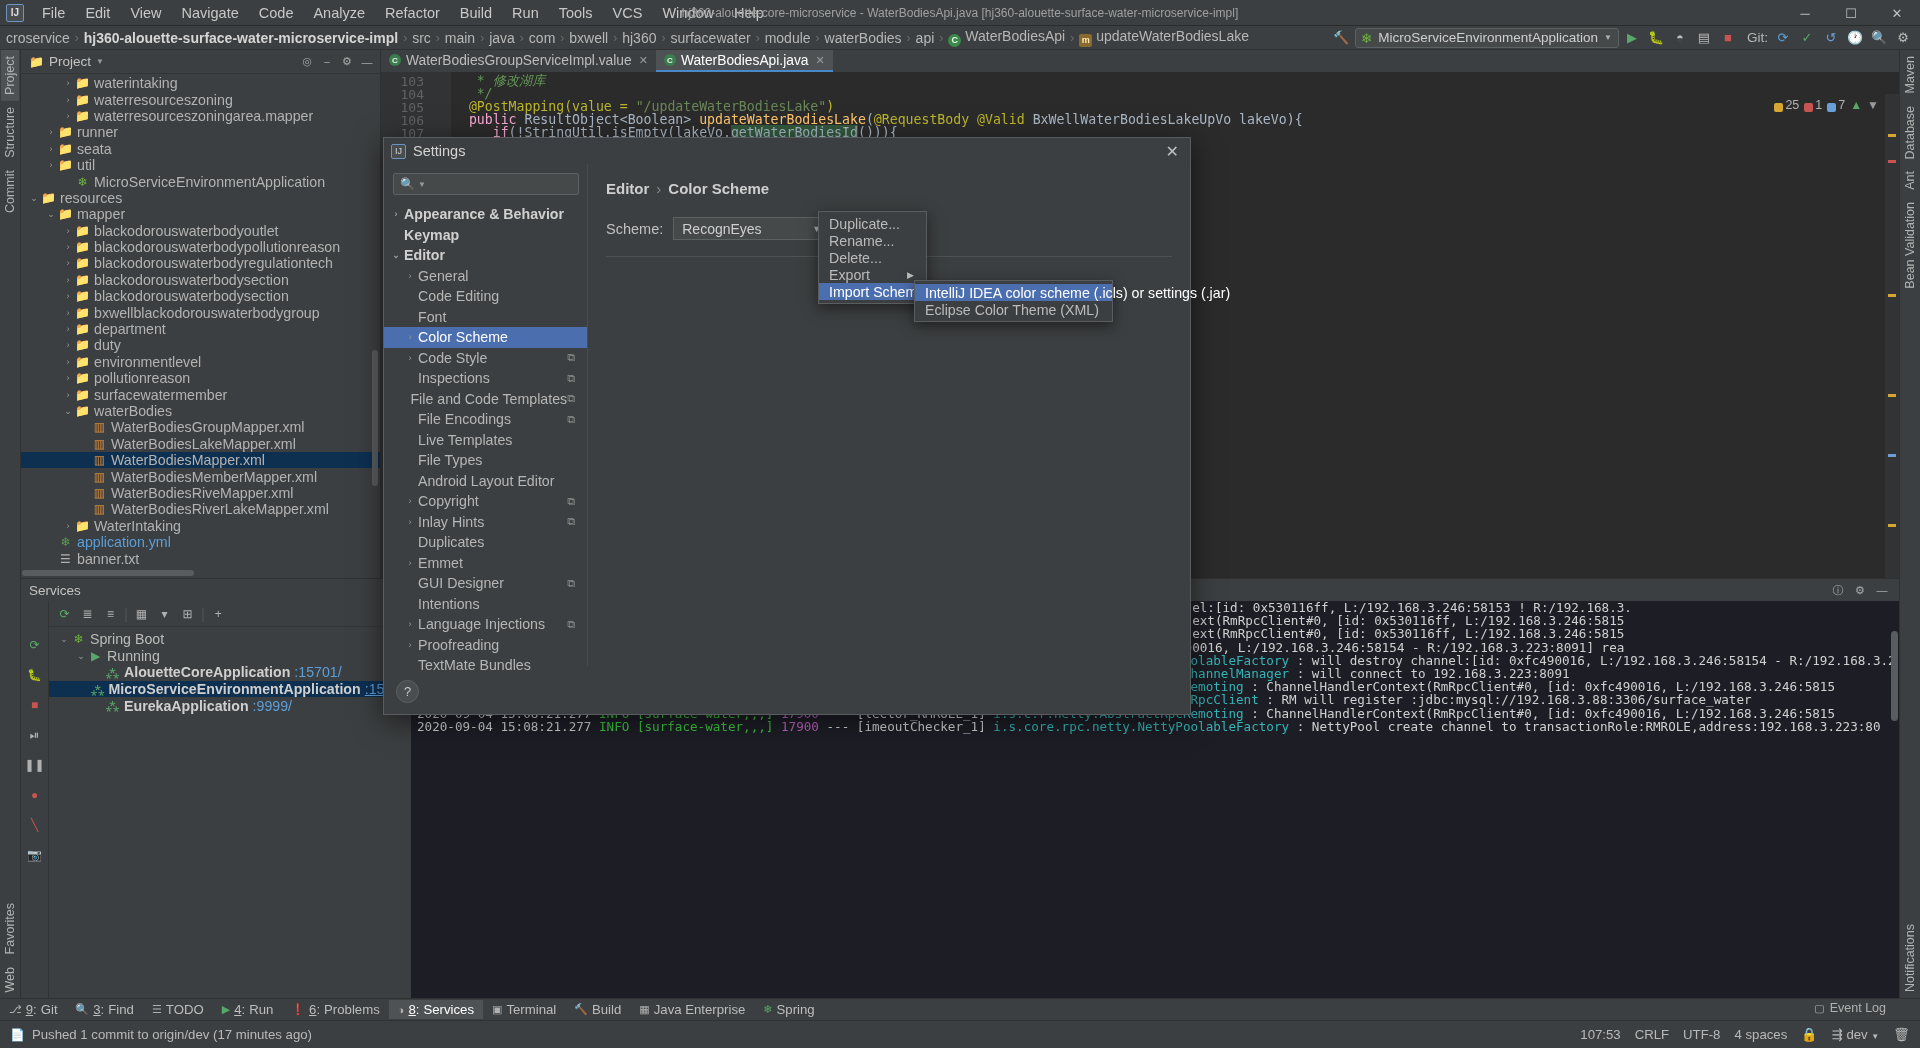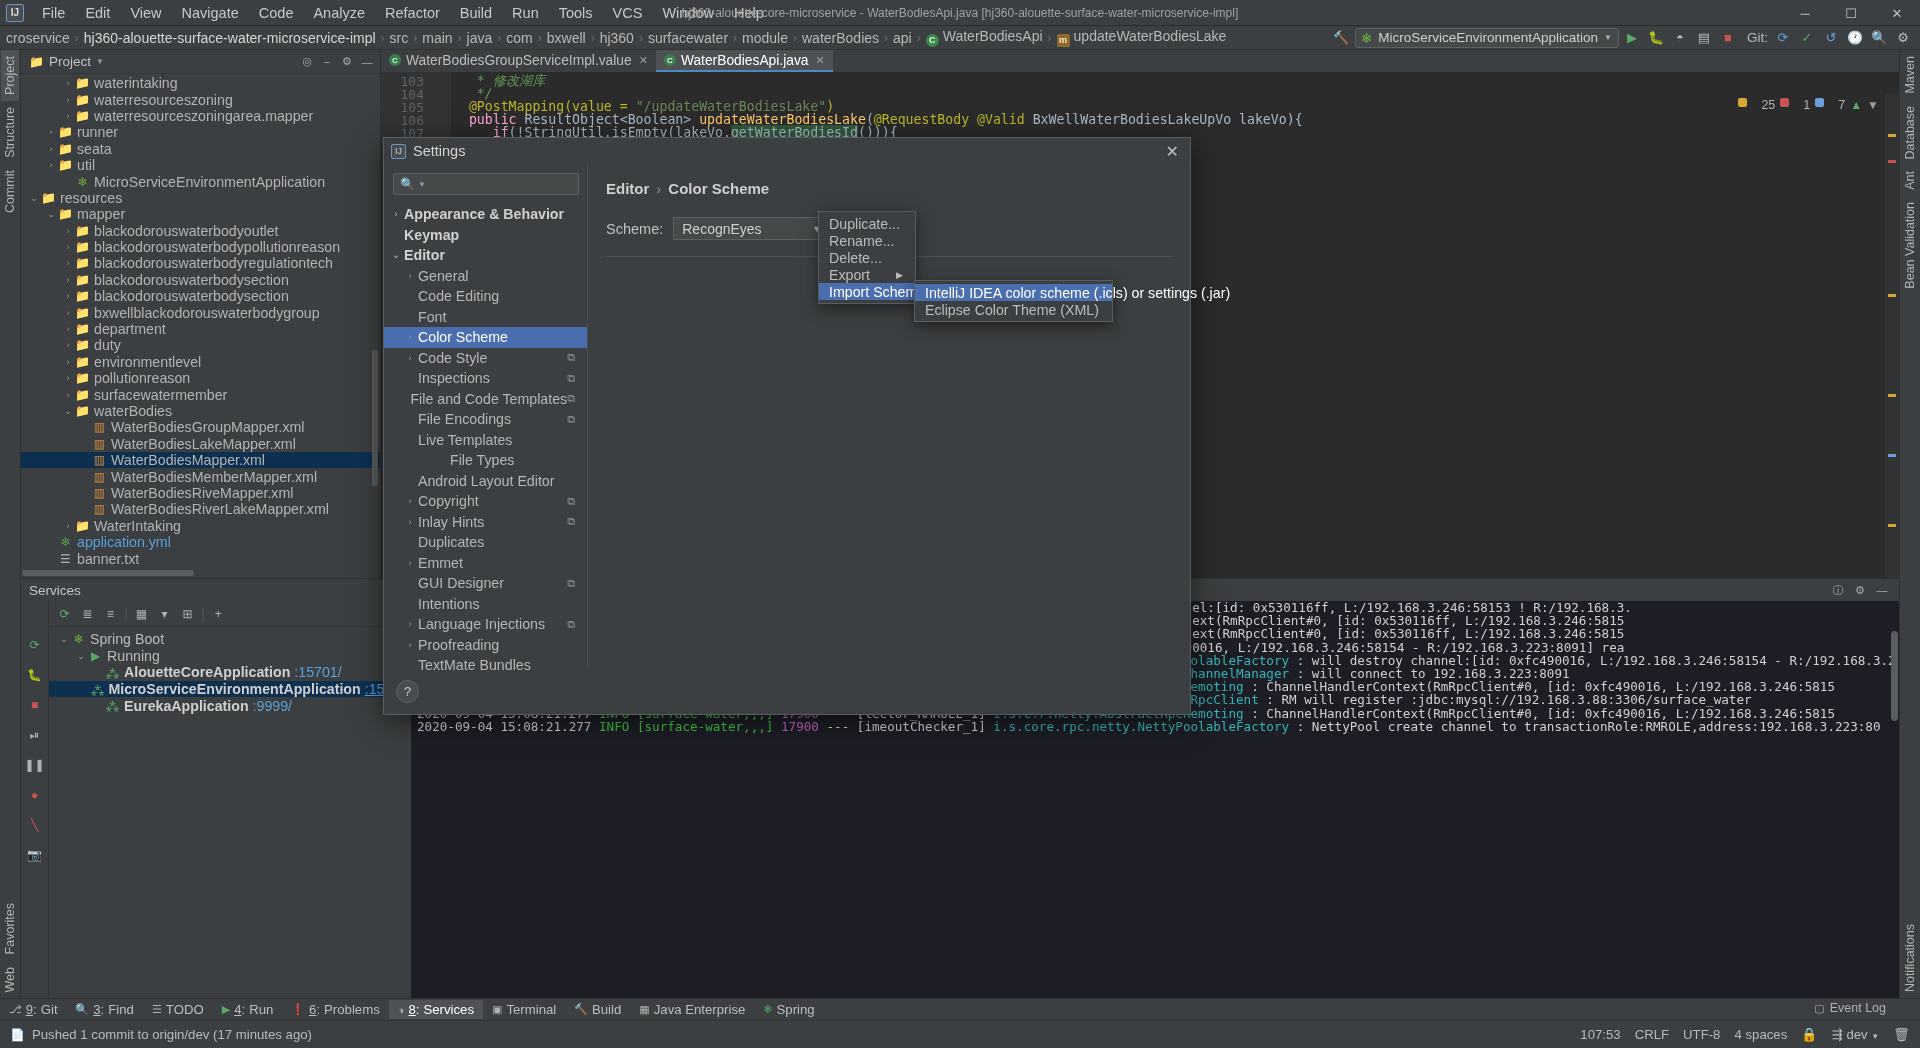--- a/index.html
+++ b/index.html
@@ -41,21 +41,21 @@
   }
 
   
   .navbar {
     position:absolute; left:0; top:26px; width:1920px; height:24px;
     background:#3c3f41; display:flex; align-items:center;
     font-size:14px; border-bottom:1px solid #323232;
   }
   .crumbs { display:flex; align-items:center; padding-left:2px; }
   .crumb { color:#b7b7b7; padding:1px 4px; white-space:nowrap; }
-  .crumb.bold { font-weight:normal; color:#d6d6d6; }
+  .crumb.bold { font-weight:bold; color:#d6d6d6; }
   .crumb-sep { color:#6d6d6d; padding:0 1px; font-size:12px; }
   .crumb-cls::before {
     content:"C"; display:inline-block; width:13px; height:13px; line-height:13px;
     text-align:center; border-radius:50%; background:#3b8a4a; color:#e9f5ea;
     font-size:9px; font-weight:bold; margin-right:4px; vertical-align:-2px;
   }
   .crumb-mth::before {
     content:"m"; display:inline-block; width:13px; height:13px; line-height:13px;
     text-align:center; border-radius:2px; background:#8a6b2f; color:#ffe9b8;
     font-size:9px; font-weight:bold; margin-right:4px; vertical-align:-2px;
@@ -154,21 +154,21 @@
   .ty { color:#a9b7c6; }
   .hl { background:#32593d; }
   .inspect-strip {
     position:absolute; right:0; top:22px; width:14px; bottom:0; background:#313335;
   }
   .insp-mark { position:absolute; right:3px; width:8px; height:3px; }
   .err-summary {
     position:absolute; right:20px; top:26px; display:flex; align-items:center; gap:5px;
     font-size:12.5px; color:#b0b0b0;
   }
-  .chip { display:flex; align-items:flex-start; gap:14px; }
+  .chip { display:flex; align-items:flex-end; gap:2px; }
   .chip .sq { width:9px; height:9px; display:inline-block; border-radius:2px; }
 
   
   .servicespanel {
     position:absolute; left:21px; top:578px; width:1878px; height:420px;
     background:#3c3f41; border-top:1px solid #2f3133;
   }
   .svc-head { height:22px; display:flex; align-items:center; padding-left:8px;
               font-size:13.5px; color:#c3c3c3; }
   .svc-head-btns { margin-left:auto; display:flex; gap:4px; padding-right:8px; }
@@ -795,21 +795,21 @@
             </div>
             <div class="strow" style="padding-left: 18px;">
               <span class="arrow empty">›</span>
               <span>File Encodings</span>
               <span class="copyico">⧉</span>
             </div>
             <div class="strow" style="padding-left: 18px;">
               <span class="arrow empty">›</span>
               <span>Live Templates</span>
             </div>
-            <div class="strow" style="padding-left: 18px; margin-left: 32px;">
+            <div class="strow" style="padding-left: 18px;">
               <span class="arrow empty">›</span>
               <span>File Types</span>
             </div>
             <div class="strow" style="padding-left: 18px; text-align: center;">
               <span class="arrow empty">›</span>
               <span>Android Layout Editor</span>
             </div>
             <div class="strow" style="padding-left: 18px;">
               <span class="arrow">›</span>
               <span>Copyright</span>
@@ -865,21 +865,21 @@
             <span class="caret">▼</span>
           </div>
           <span class="gear">⚙<span style="font-size:7px;">▼</span></span>
         </div>
         <div class="hr"></div>
       </div>
     </div>
     <div class="help-btn">?</div>
   </div>
 
-  <div class="popup" id="gear-menu" style="width: 98px;">
+  <div class="popup" id="gear-menu" style="width: 109px;">
       <div class="pitem">
         <span>Duplicate...</span>
       </div>
       <div class="pitem">
         <span>Rename...</span>
       </div>
       <div class="pitem">
         <span>Delete...</span>
       </div>
       <div class="pitem">

